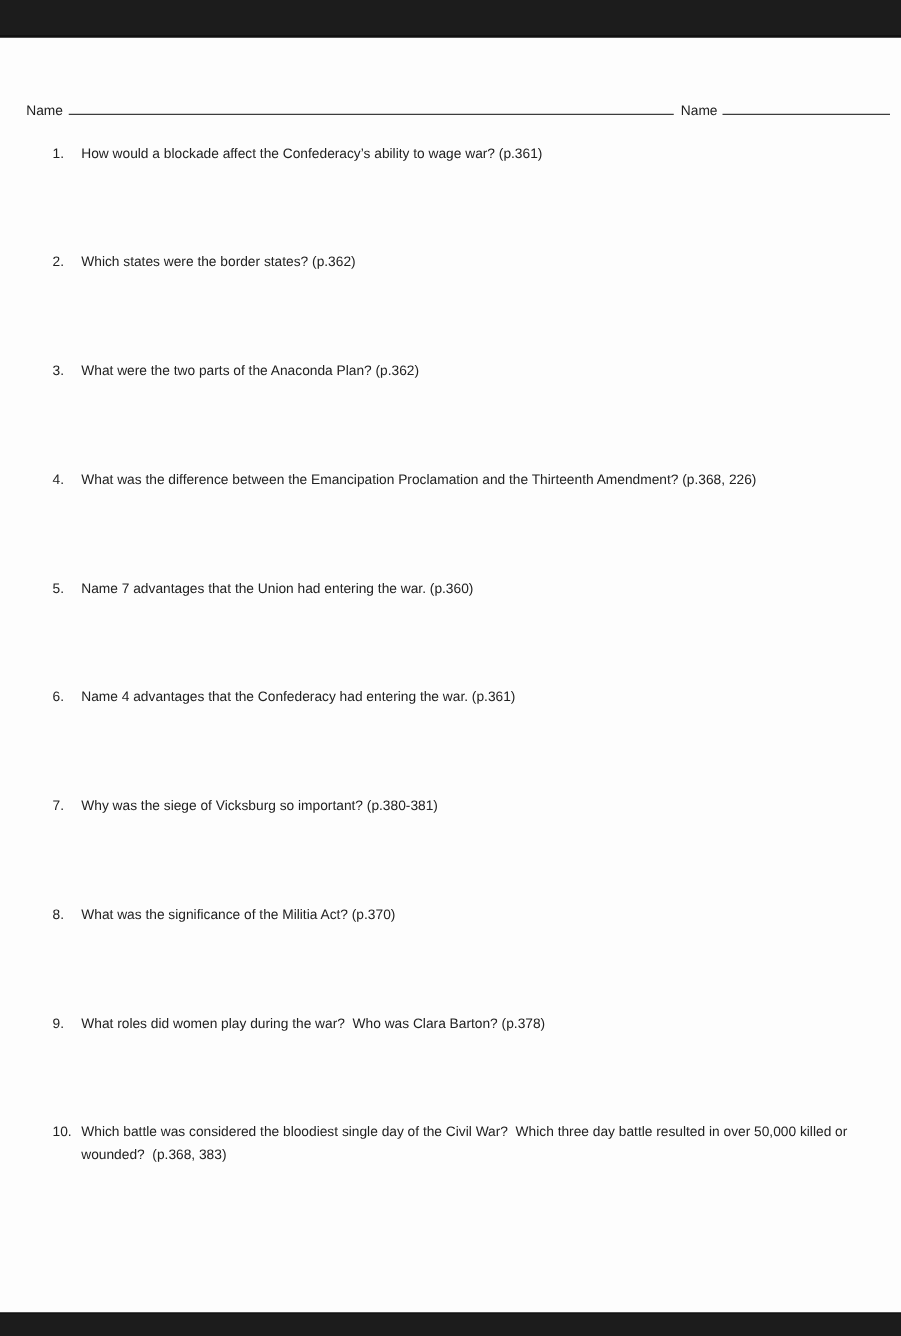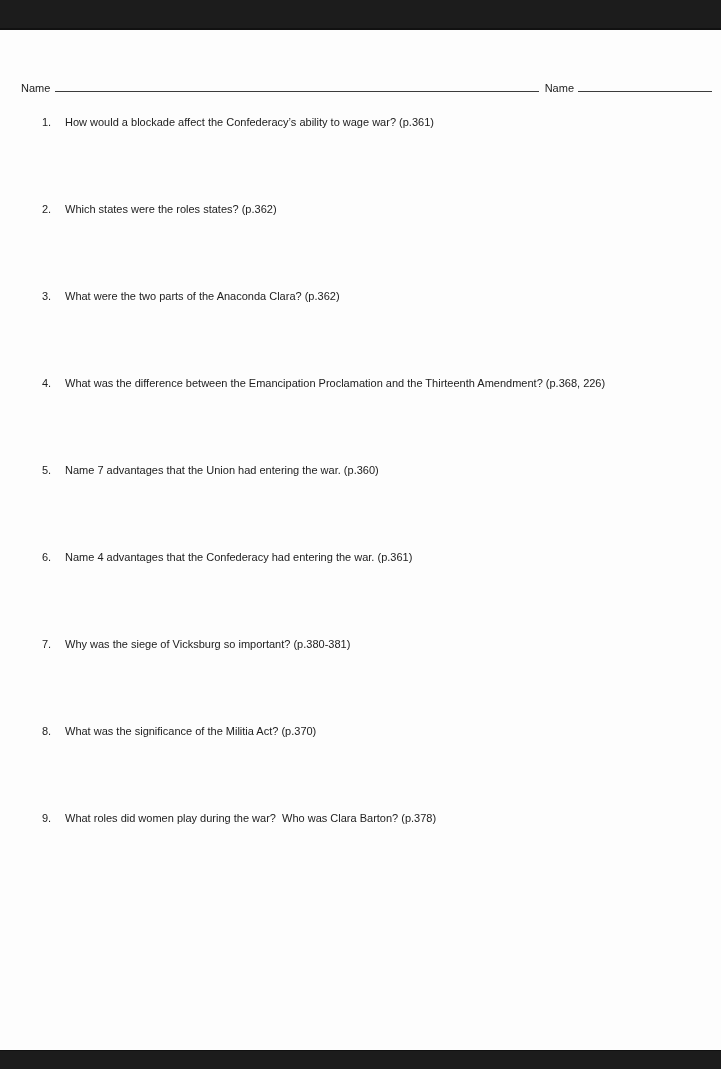--- a/index.html
+++ b/index.html
@@ -105,26 +105,26 @@
 
 
     <ol class="question-list">
   <li>
     <span class="q-num">1.</span>
     <span class="q-text">How would a blockade affect the Confederacy’s ability to wage war? (p.361)</span>
   </li>
 
   <li>
     <span class="q-num">2.</span>
-    <span class="q-text">Which states were the roles states? (p.362)</span>
+    <span class="q-text">Which states were the border states? (p.362)</span>
   </li>
 
   <li>
     <span class="q-num">3.</span>
-    <span class="q-text">What were the two parts of the Anaconda Clara? (p.362)</span>
+    <span class="q-text">What were the two parts of the Anaconda Plan? (p.362)</span>
   </li>
 
   <li>
     <span class="q-num">4.</span>
     <span class="q-text">What was the difference between the Emancipation Proclamation and the Thirteenth Amendment? (p.368, 226)</span>
   </li>
 
   <li>
     <span class="q-num">5.</span>
     <span class="q-text">Name 7 advantages that the Union had entering the war. (p.360)</span>
@@ -143,20 +143,24 @@
   <li>
     <span class="q-num">8.</span>
     <span class="q-text">What was the significance of the Militia Act? (p.370)</span>
   </li>
 
   <li>
     <span class="q-num">9.</span>
     <span class="q-text">What roles did women play during the war?  Who was Clara Barton? (p.378)</span>
   </li>
 
+  <li>
+    <span class="q-num">10.</span>
+    <span class="q-text">Which battle was considered the bloodiest single day of the Civil War?  Which three day battle resulted in over 50,000 killed or wounded?  (p.368, 383)</span>
+  </li>
 </ol>
 
   </div>
 
   <div class="letterbox top"></div>
   <div class="letterbox bottom"></div>
 
 </div>
 
 </body></html>

